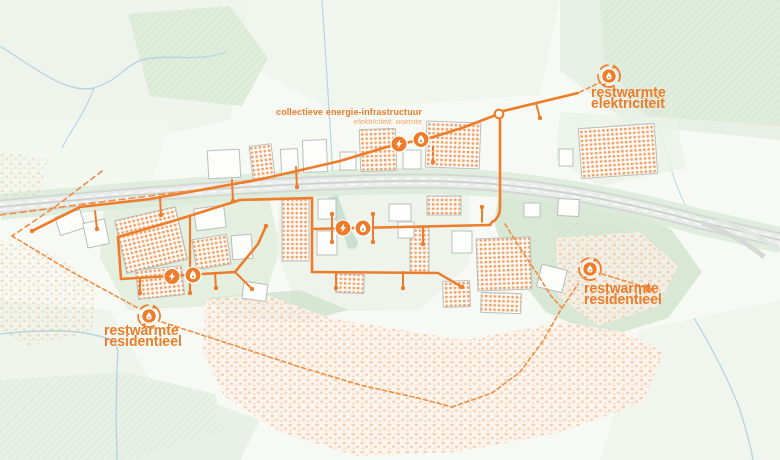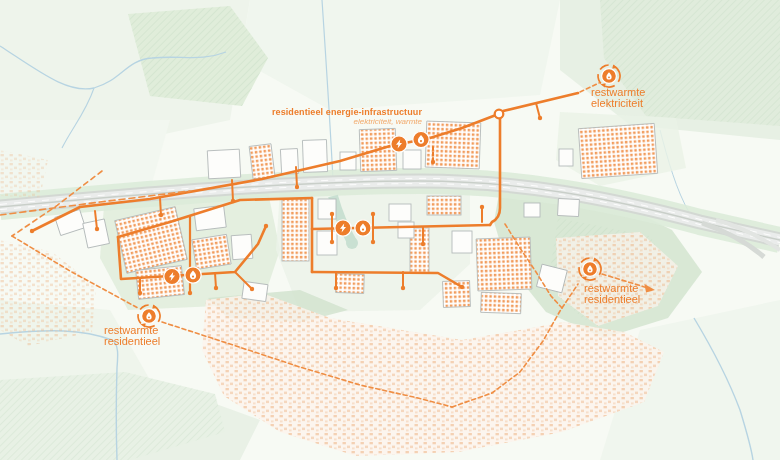--- a/index.html
+++ b/index.html
@@ -2,21 +2,21 @@
 <html><head>
 <meta charset="utf-8">
 <style>
   html,body{margin:0;padding:0;background:#ffffff;}
   .stage{position:relative;width:780px;height:460px;overflow:hidden;background:#f7faf4;
          font-family:"Liberation Sans",sans-serif;}
   .stage svg{position:absolute;left:0;top:0;}
   .map-title{position:absolute;left:222px;top:107px;width:200px;text-align:right;pointer-events:none;}
   .map-title .t1{display:block;color:#ed7d2b;font-weight:bold;font-size:9px;line-height:10px;letter-spacing:.1px;}
   .map-title .t2{display:block;color:#f2a96b;font-style:italic;font-size:8px;line-height:10px;}
-  .map-label{position:absolute;color:#ed7d2b;font-weight:normal;font-size:11px;line-height:10.5px;pointer-events:none;}
+  .map-label{position:absolute;color:#ed7d2b;font-weight:bold;font-size:14px;line-height:10.5px;pointer-events:none;}
   .map-label span{display:block;}
 </style>
 </head>
 <body>
 
 <div class="stage">
 
 <svg width="780" height="460" viewBox="0 0 780 460">
   <defs>
     <pattern id="hatch" width="5" height="5" patternUnits="userSpaceOnUse" patternTransform="rotate(45)">
@@ -258,21 +258,21 @@
       <polygon points="-4.2,11.5 -8.6,8.2 -3.2,7.2" fill="#ed7d2b"></polygon>
       <circle r="7.4" fill="#ed7d2b" stroke="#ffffff" stroke-width="1.2"></circle>
       <g transform="scale(0.85)">
             <use href="#flameGlyph"></use>
           </g>
     </g>
   </g>
 </svg>
 
 <div class="map-title">
-  <span class="t1">residentieel energie-infrastructuur</span>
+  <span class="t1">collectieve energie-infrastructuur</span>
   <span class="t2">elektriciteit, warmte</span>
 </div>
 
 <div class="map-label" style="left:591px;top:87px;">
   <span>restwarmte</span>
   <span>elektriciteit</span>
 </div>
 
 <div class="map-label" style="left:104px;top:325px;">
   <span>restwarmte</span>

